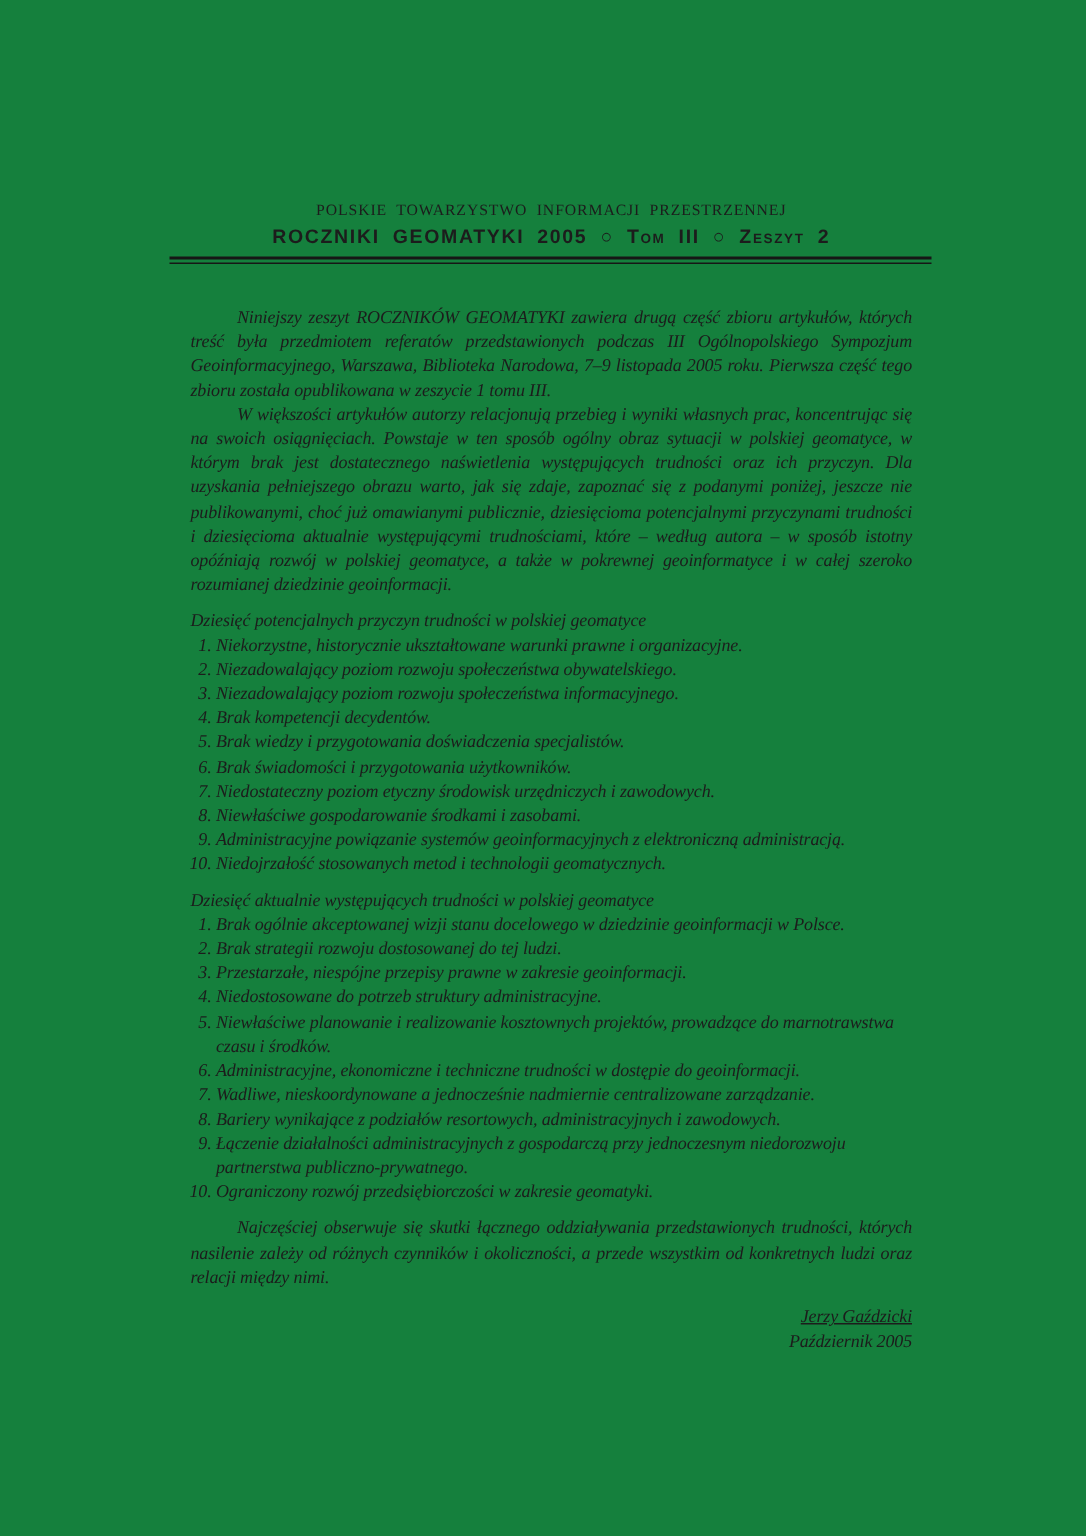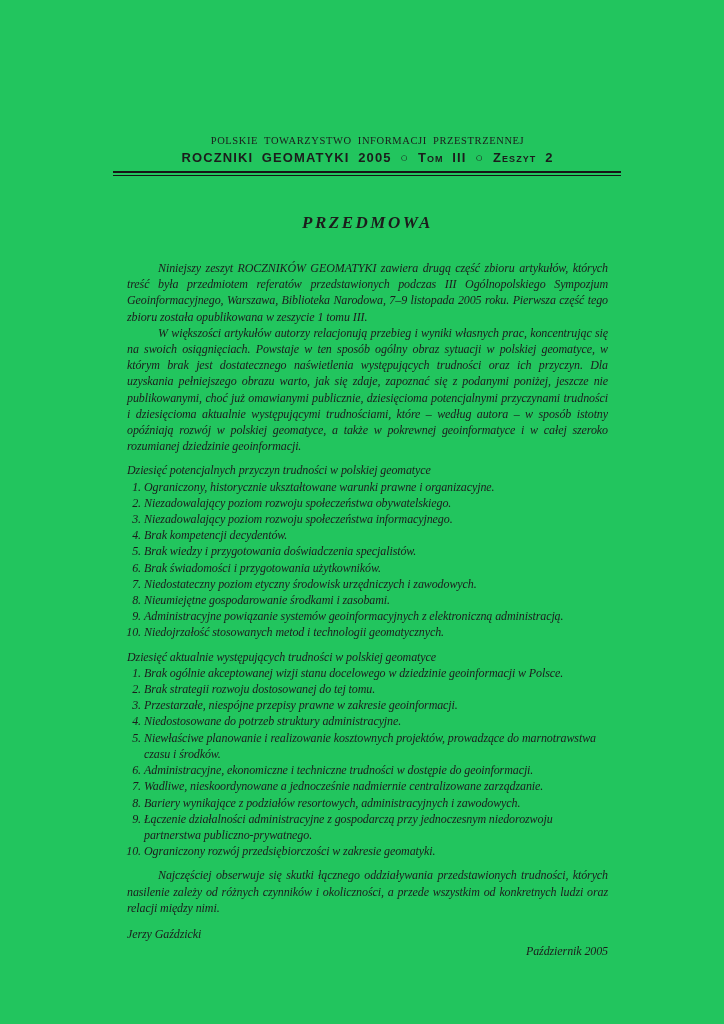--- a/index.html
+++ b/index.html
@@ -1,21 +1,21 @@
 <!DOCTYPE html>
 <html lang="pl"><head>
 <meta charset="utf-8">
 <style>
   html, body { margin: 0; padding: 0; background: #ffffff; }
   .page {
     position: relative;
     width: 724px;
     height: 1024px;
     box-sizing: border-box;
-    background: #22c55e;
+    background: #15803d;
     color: #1c1c1c;
     font-family: "Liberation Serif", serif;
     padding: 135px 116px 0 127px;
     overflow: hidden;
   }
   
   .jheader { text-align: center; }
   .society {
     font-size: 10.5px;
     letter-spacing: 0.6px;
@@ -70,72 +70,73 @@
   }
   ol.plist .num {
     position: absolute;
     left: -4px;
     width: 18px;
     text-align: right;
   }
   .closing { margin-top: 8px; }
   .signature {
     margin: 10px 0 0 0;
+    text-align: right;
+    text-decoration: underline;
   }
   .dateline {
     margin: 1px 0 0 0;
     text-align: right;
   }
 </style>
 </head>
 <body>
 
 <div class="page">
 
   <header class="jheader">
     <div class="society">POLSKIE TOWARZYSTWO INFORMACJI PRZESTRZENNEJ</div>
     <div class="journal">ROCZNIKI GEOMATYKI 2005 ○ Tom III ○ Zeszyt 2</div>
     <div class="rule"></div>
   </header>
 
-  <h1 class="title">PRZEDMOWA</h1>
 
   <main class="body">
 
     <p class="para">Niniejszy zeszyt ROCZNIKÓW GEOMATYKI zawiera drugą część zbioru artykułów, których treść była przedmiotem referatów przedstawionych podczas III Ogólnopolskiego Sympozjum Geoinformacyjnego, Warszawa, Biblioteka Narodowa, 7–9 listopada 2005 roku. Pierwsza część tego zbioru została opublikowana w zeszycie 1 tomu III.</p>
     <p class="para">W większości artykułów autorzy relacjonują przebieg i wyniki własnych prac, koncentrując się na swoich osiągnięciach. Powstaje w ten sposób ogólny obraz sytuacji w polskiej geomatyce, w którym brak jest dostatecznego naświetlenia występujących trudności oraz ich przyczyn. Dla uzyskania pełniejszego obrazu warto, jak się zdaje, zapoznać się z podanymi poniżej, jeszcze nie publikowanymi, choć już omawianymi publicznie, dziesięcioma potencjalnymi przyczynami trudności i dziesięcioma aktualnie występującymi trudnościami, które – według autora – w sposób istotny opóźniają rozwój w polskiej geomatyce, a także w pokrewnej geoinformatyce i w całej szeroko rozumianej dziedzinie geoinformacji.</p>
 
     <section>
       <p class="list-heading">Dziesięć potencjalnych przyczyn trudności w polskiej geomatyce</p>
       <ol class="plist">
-        <li><span class="num">1.</span><span class="itext">Ograniczony, historycznie ukształtowane warunki prawne i organizacyjne.</span></li>
+        <li><span class="num">1.</span><span class="itext">Niekorzystne, historycznie ukształtowane warunki prawne i organizacyjne.</span></li>
         <li><span class="num">2.</span><span class="itext">Niezadowalający poziom rozwoju społeczeństwa obywatelskiego.</span></li>
         <li><span class="num">3.</span><span class="itext">Niezadowalający poziom rozwoju społeczeństwa informacyjnego.</span></li>
         <li><span class="num">4.</span><span class="itext">Brak kompetencji decydentów.</span></li>
         <li><span class="num">5.</span><span class="itext">Brak wiedzy i przygotowania doświadczenia specjalistów.</span></li>
         <li><span class="num">6.</span><span class="itext">Brak świadomości i przygotowania użytkowników.</span></li>
         <li><span class="num">7.</span><span class="itext">Niedostateczny poziom etyczny środowisk urzędniczych i zawodowych.</span></li>
-        <li><span class="num">8.</span><span class="itext">Nieumiejętne gospodarowanie środkami i zasobami.</span></li>
+        <li><span class="num">8.</span><span class="itext">Niewłaściwe gospodarowanie środkami i zasobami.</span></li>
         <li><span class="num">9.</span><span class="itext">Administracyjne powiązanie systemów geoinformacyjnych z elektroniczną administracją.</span></li>
         <li><span class="num">10.</span><span class="itext">Niedojrzałość stosowanych metod i technologii geomatycznych.</span></li>
       </ol>
     </section>
 
     <section>
       <p class="list-heading">Dziesięć aktualnie występujących trudności w polskiej geomatyce</p>
       <ol class="plist">
         <li><span class="num">1.</span><span class="itext">Brak ogólnie akceptowanej wizji stanu docelowego w dziedzinie geoinformacji w Polsce.</span></li>
-        <li><span class="num">2.</span><span class="itext">Brak strategii rozwoju dostosowanej do tej tomu.</span></li>
+        <li><span class="num">2.</span><span class="itext">Brak strategii rozwoju dostosowanej do tej ludzi.</span></li>
         <li><span class="num">3.</span><span class="itext">Przestarzałe, niespójne przepisy prawne w zakresie geoinformacji.</span></li>
         <li><span class="num">4.</span><span class="itext">Niedostosowane do potrzeb struktury administracyjne.</span></li>
         <li><span class="num">5.</span><span class="itext">Niewłaściwe planowanie i realizowanie kosztownych projektów, prowadzące do marnotrawstwa czasu i środków.</span></li>
         <li><span class="num">6.</span><span class="itext">Administracyjne, ekonomiczne i techniczne trudności w dostępie do geoinformacji.</span></li>
         <li><span class="num">7.</span><span class="itext">Wadliwe, nieskoordynowane a jednocześnie nadmiernie centralizowane zarządzanie.</span></li>
         <li><span class="num">8.</span><span class="itext">Bariery wynikające z podziałów resortowych, administracyjnych i zawodowych.</span></li>
-        <li><span class="num">9.</span><span class="itext">Łączenie działalności administracyjne z gospodarczą przy jednoczesnym niedorozwoju partnerstwa publiczno-prywatnego.</span></li>
+        <li><span class="num">9.</span><span class="itext">Łączenie działalności administracyjnych z gospodarczą przy jednoczesnym niedorozwoju partnerstwa publiczno-prywatnego.</span></li>
         <li><span class="num">10.</span><span class="itext">Ograniczony rozwój przedsiębiorczości w zakresie geomatyki.</span></li>
       </ol>
     </section>
 
     <p class="para closing">Najczęściej obserwuje się skutki łącznego oddziaływania przedstawionych trudności, których nasilenie zależy od różnych czynników i okoliczności, a przede wszystkim od konkretnych ludzi oraz relacji między nimi.</p>
 
     <p class="signature">Jerzy Gaździcki</p>
     <p class="dateline">Październik 2005</p>
 
   </main>

